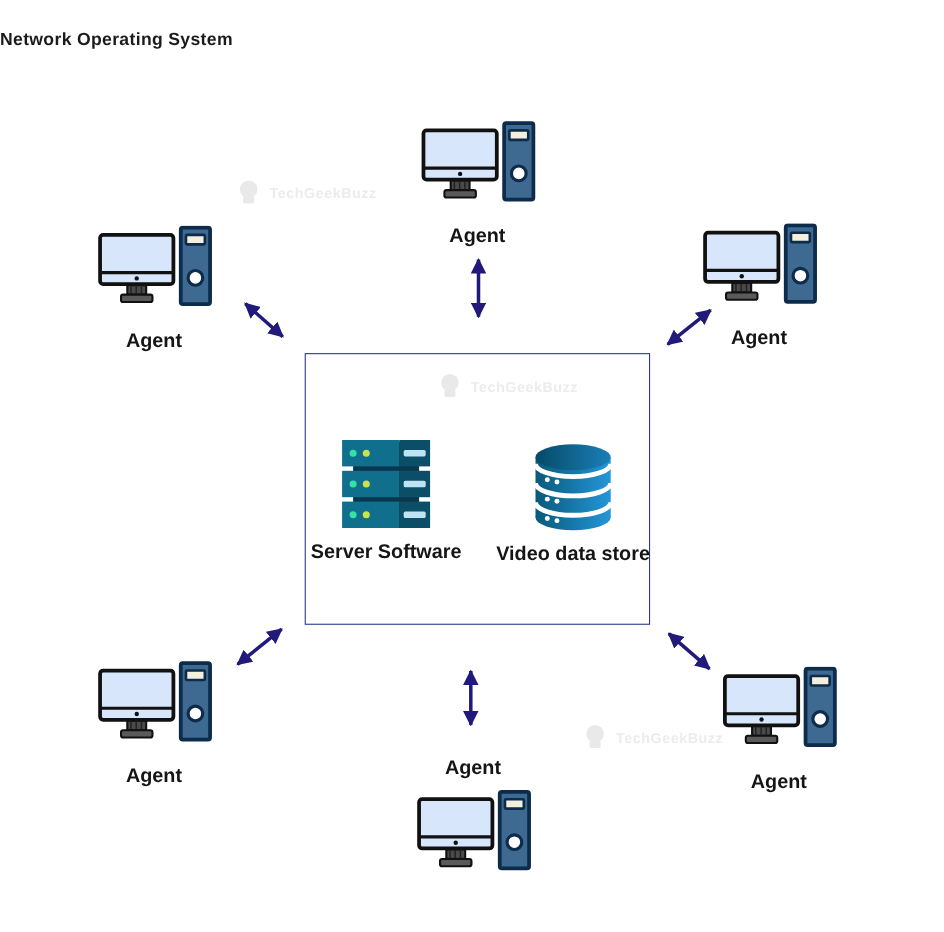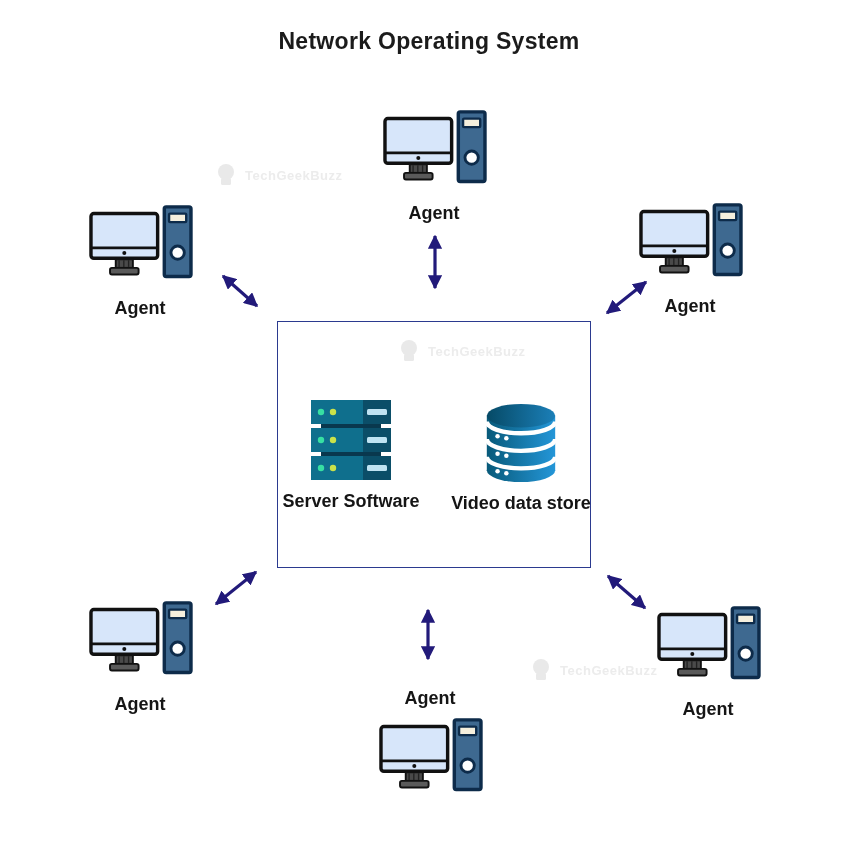--- a/index.html
+++ b/index.html
@@ -1,22 +1,22 @@
 <!DOCTYPE html>
 <html style="--arrow: #221a7a; --box-border: #2b3a8f; --title-text: #1b1b1b; --label-text: #151515; --watermark: #ececec; --monitor-screen: #d7e6fa; --tower-fill: #3e6990; --tower-outline: #0d2b4a; --server-teal: #0f6f8d; --server-dark: #0b4e68; --server-back: #09384e; --led-green: #37e0a3; --led-yellow: #cbe24a; --slot-blue: #bfe3f2; --db-gradient-start: #085a7a; --db-gradient-end: #2496d8;"><head>
 <meta charset="utf-8">
 <style>
   html,body{margin:0;padding:0;background:#fff;}
   .stage{
     position:relative;width:858px;height:847px;background:#fff;overflow:hidden;
     font-family:"Liberation Sans", sans-serif;
   }
   .title{
-    position:absolute;top:28px;left:0;right:0;text-align:center;
-    font-size:23px;font-weight:700;letter-spacing:.3px;color:var(--title-text,#1b1b1b);
+    position:absolute;top:28px;left:0;right:0;
+    font-size:16px;font-weight:700;letter-spacing:.3px;color:var(--title-text,#1b1b1b);
   }
   .center-box{
     position:absolute;left:277px;top:321px;width:314px;height:247px;
     border:1.6px solid var(--box-border,#2b3a8f);background:#fff;box-sizing:border-box;
   }
   .box-item{
     position:absolute;width:130px;display:flex;flex-direction:column;align-items:center;gap:7px;
   }
   .box-item.server{left:8px;top:78px;}
   .box-item.datastore{left:178px;top:80px;}

